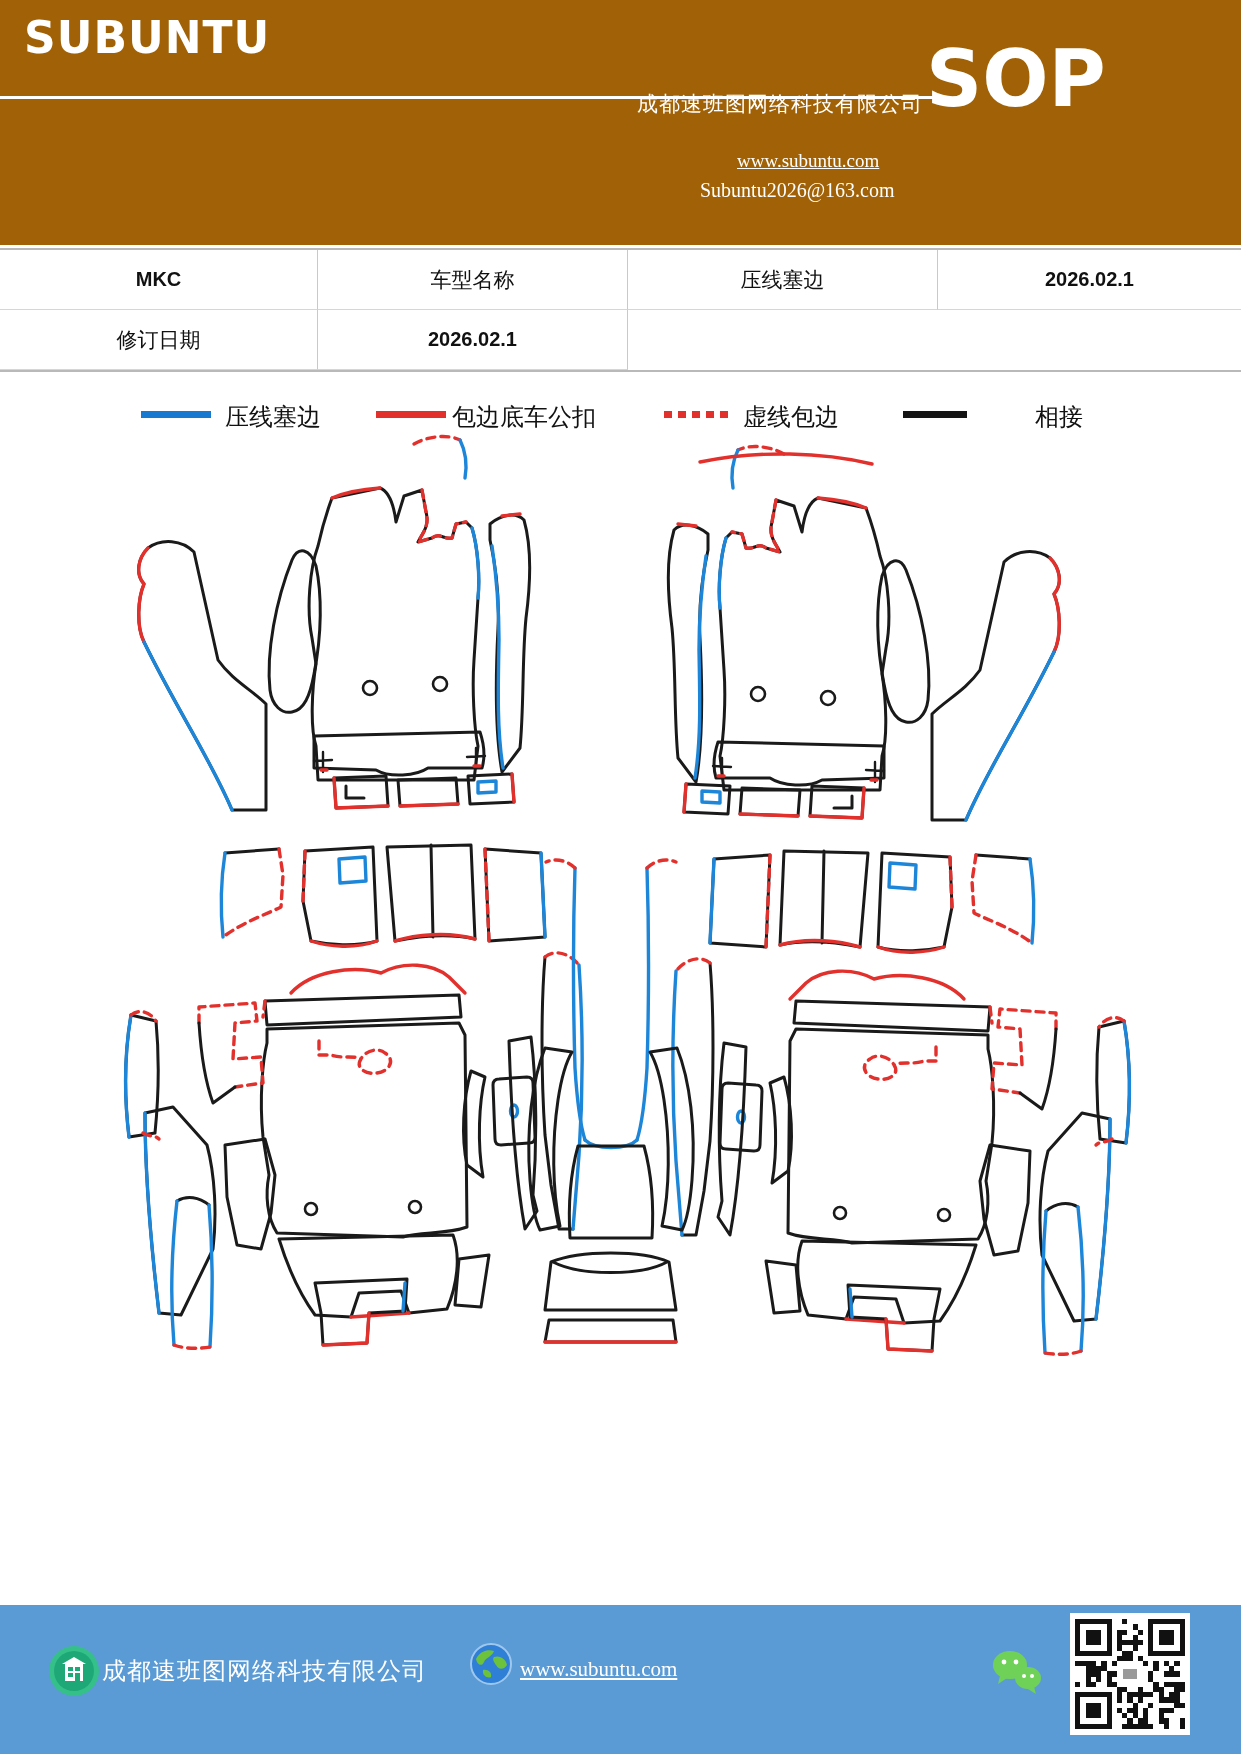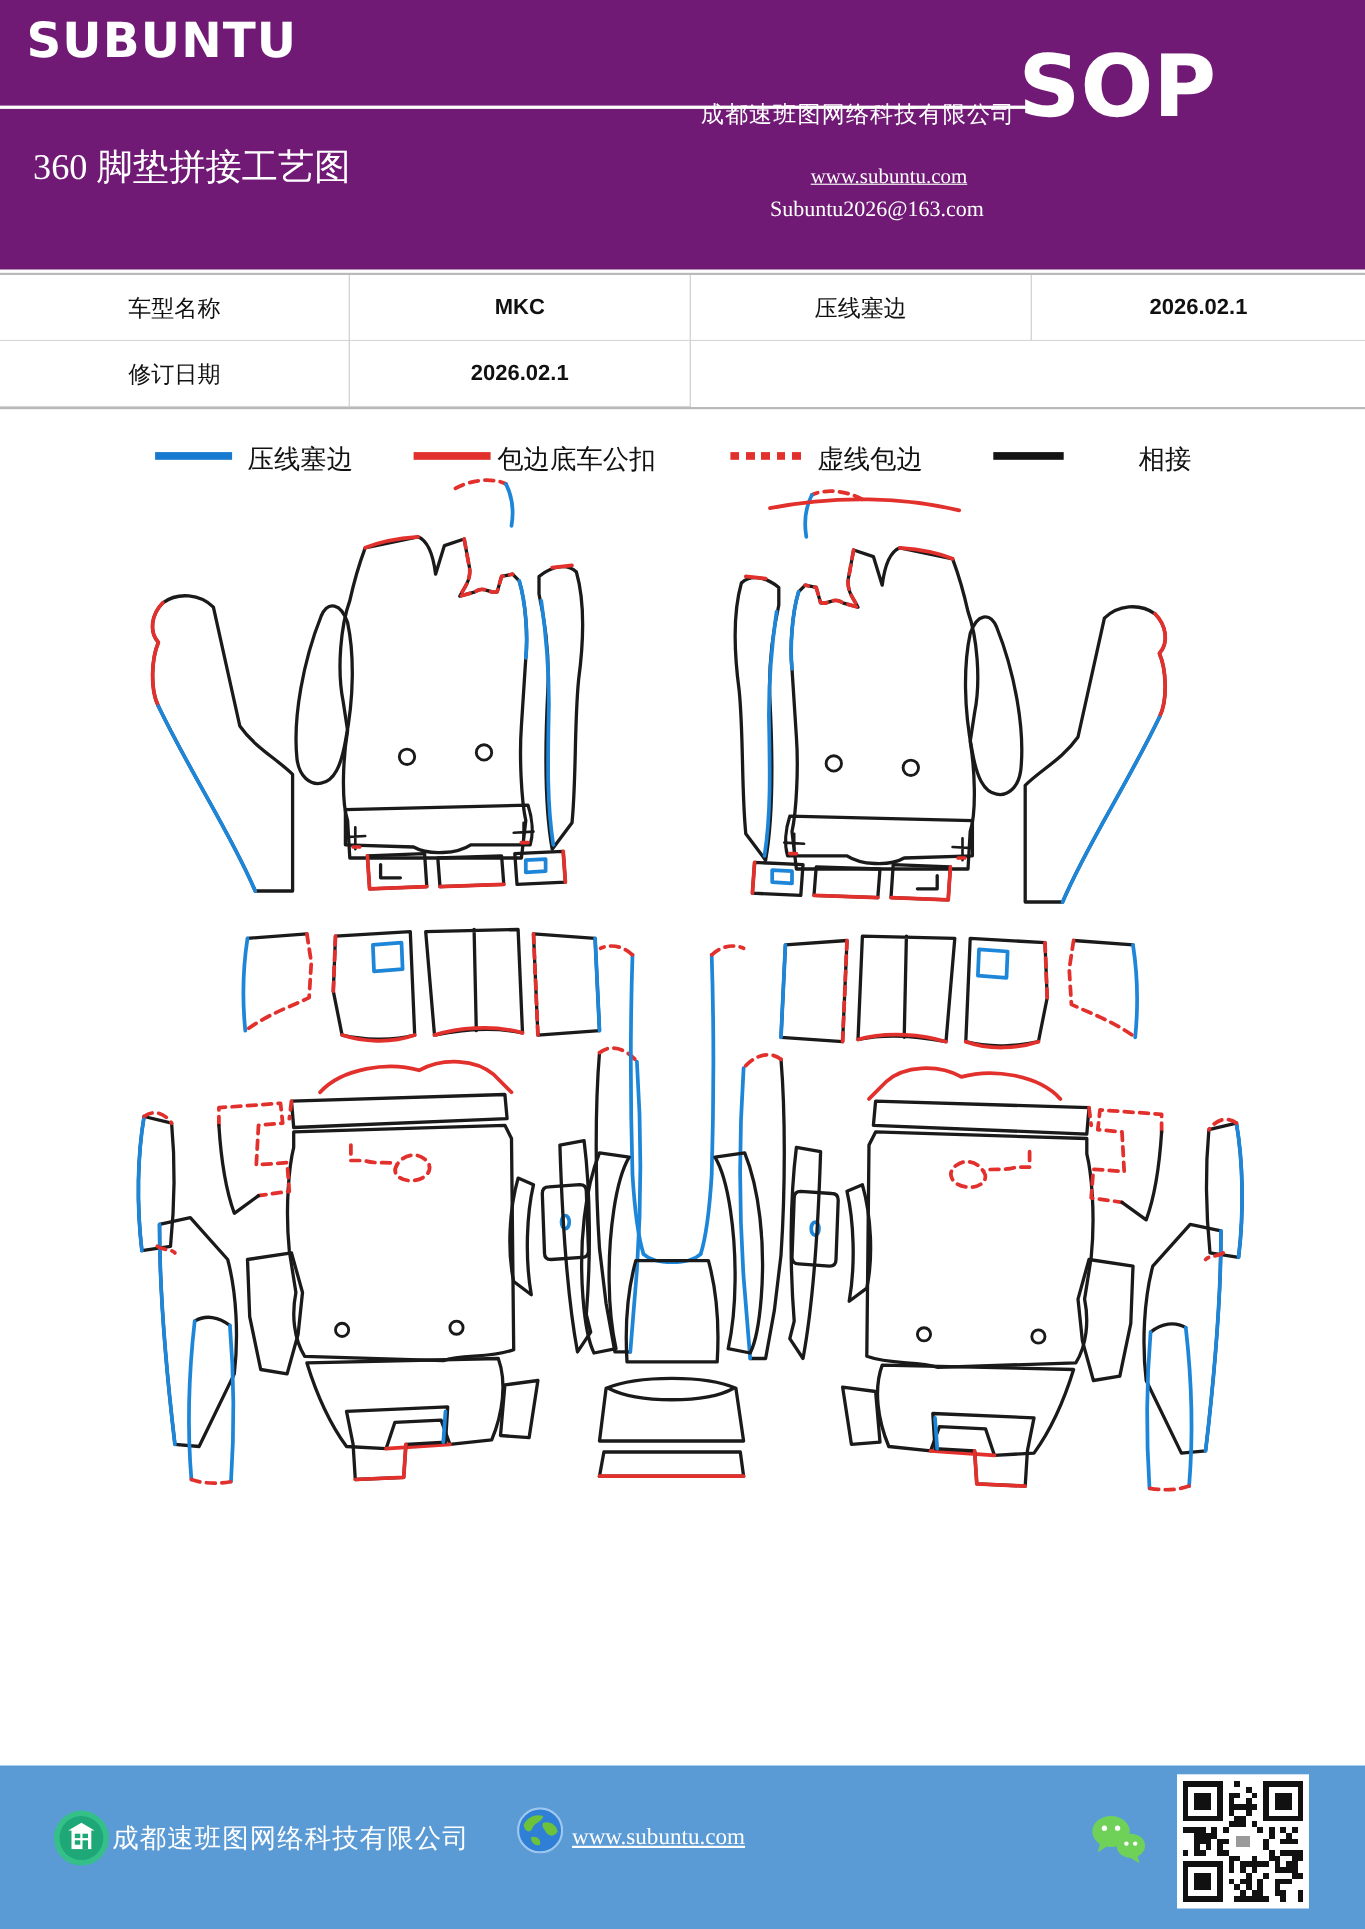--- a/index.html
+++ b/index.html
@@ -2,21 +2,21 @@
 <html><head>
 <meta charset="utf-8">
 <style>
   html,body{margin:0;padding:0;background:#888;}
   #page{
     position:relative;width:1241px;height:1754px;margin:0 auto;
     background:#ffffff;overflow:hidden;
     font-family:"Liberation Sans","DejaVu Sans",sans-serif;
   }
   
-  #header{position:absolute;left:0;top:0;width:1241px;height:245px;background:#701a75;}
+  #header{position:absolute;left:0;top:0;width:1241px;height:245px;background:#a16207;}
   .logo{position:absolute;left:24px;top:12px;color:#fff;font-size:44px;font-weight:800;
         letter-spacing:1px;font-family:"DejaVu Sans","Liberation Sans",sans-serif;}
   .hdr-line{position:absolute;left:0;top:96px;width:936px;height:3px;background:#fff;}
   .doc-title{position:absolute;left:30px;top:130px;color:#fff;font-size:33px;
         font-family:"Liberation Serif","DejaVu Serif",serif;}
   .hdr-company{position:absolute;left:637px;top:90px;color:#fff;font-size:21px;
         font-family:"Liberation Serif","DejaVu Serif",serif;letter-spacing:1px;}
   .sop{position:absolute;left:926px;top:40px;color:#fff;font-size:78px;font-weight:700;
         line-height:1;font-family:"DejaVu Sans","Liberation Sans",sans-serif;}
   .hdr-site{position:absolute;left:737px;top:150px;color:#fff;font-size:19px;
@@ -58,30 +58,29 @@
   #qr-box{position:absolute;left:1070px;top:8px;width:120px;height:122px;background:#fff;padding:0;}
 </style>
 </head>
 <body>
 
 <div id="page">
 
   <div id="header">
     <div class="logo">SUBUNTU</div>
     <div class="hdr-line"></div>
-    <div class="doc-title">360 脚垫拼接工艺图</div>
     <div class="hdr-company">成都速班图网络科技有限公司</div>
     <div class="sop">SOP</div>
     <div class="hdr-site">www.subuntu.com</div>
     <div class="hdr-mail">Subuntu2026@163.com</div>
   </div>
 
   <div id="info-table">
+    <div class="cell val">MKC</div>
     <div class="cell lab">车型名称</div>
-    <div class="cell val">MKC</div>
     <div class="cell lab">压线塞边</div>
     <div class="cell val">2026.02.1</div>
     <div class="cell lab">修订日期</div>
     <div class="cell val">2026.02.1</div>
   </div>
 
   <div class="legend-line ll-blue"></div>
   <div class="legend-label lg1">压线塞边</div>
   <div class="legend-line ll-red"></div>
   <div class="legend-label lg2">包边底车公扣</div>

